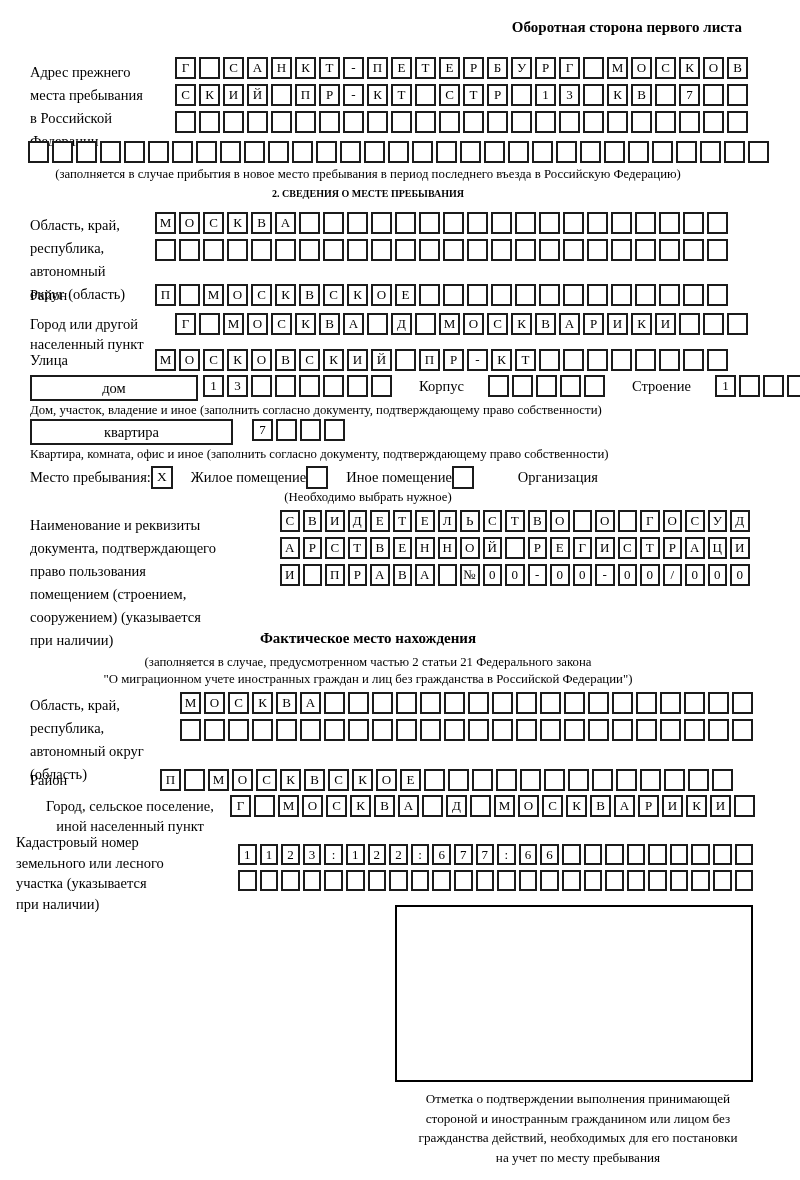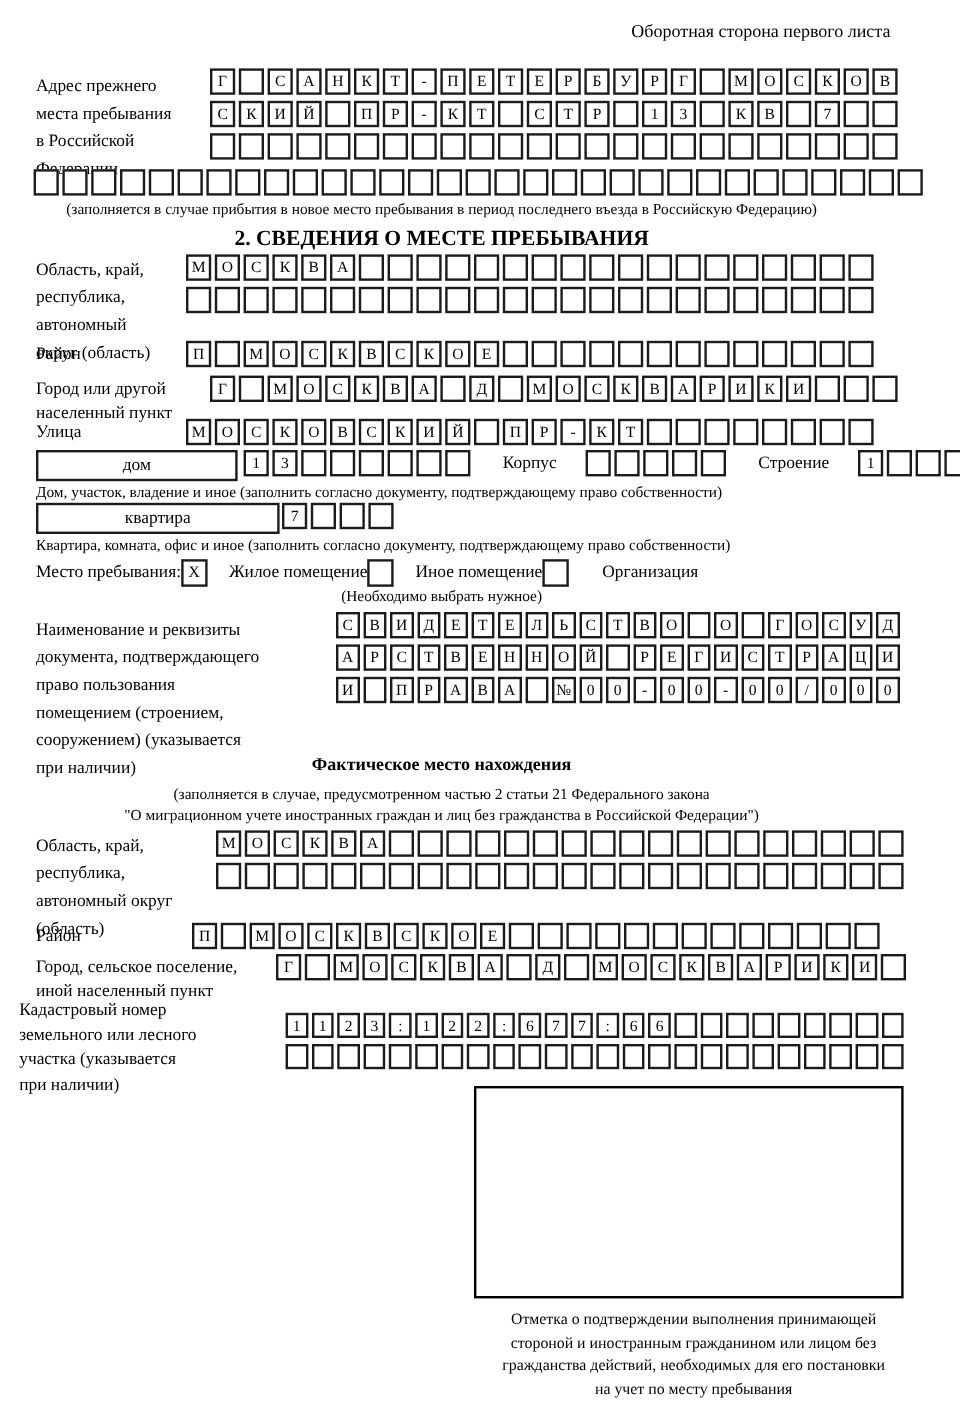--- a/index.html
+++ b/index.html
@@ -16,58 +16,58 @@
         margin-right:3px;display:flex;align-items:center;justify-content:center;
         font-size:13px;background:#fff;}
   .cell.md{width:19.5px;}
   .cell.sm{width:18.6px;height:21px;}
   .cell.chk{width:22px;height:23px;font-size:13.5px;}
   .bigbox{box-sizing:border-box;height:26px;border:2px solid #1b1b1b;display:flex;
         align-items:center;justify-content:center;font-size:14.5px;flex:0 0 auto;}
   .inlbl{font-size:14.5px;line-height:22px;flex:0 0 auto;}
   .cap{font-size:12.8px;line-height:16px;}
   .center-full{left:0;width:736px;text-align:center;}
-  .title{font-size:18px;font-weight:bold;}
-  .corner{font-size:15px;}
+  .title{font-size:10px;font-weight:bold;}
+  .corner{font-size:15px;font-weight:bold;}
   
   .b-corner{top:19px;right:58px;}
   .b-prev{top:57px;left:30px;}
   .b-prev .flabel{padding-top:4px;}
   .b-fullrow{top:141px;left:28px;}
   .b-cap1{top:166px;}
   .b-title2{top:188px;}
   .b-region{top:212px;left:30px;}
   .b-region .flabel{padding-top:2px;}
   .b-district{top:284px;left:30px;}
   .b-city{top:312px;left:30px;}
   .b-city .flabel{line-height:20px;padding-top:2px;}
   .b-city .rows{padding-top:1px;}
   .b-street{top:349px;left:30px;}
   .b-house{top:375px;left:30px;display:flex;}
   .b-house .bigbox{width:168px;margin-right:5px;}
   .b-house .inlbl{margin:0 24px;}
   .b-caph{top:402px;left:30px;}
   .b-apt{top:419px;left:30px;display:flex;}
-  .b-apt .bigbox{width:203px;margin-right:2px;}
+  .b-apt .bigbox{width:203px;margin-right:19px;}
   .b-capa{top:446px;left:30px;}
   .b-stay{top:465px;left:30px;display:flex;align-items:center;justify-content:center;}
   .b-stay .inlbl{line-height:24px;}
   .b-stay .cell{margin:0;}
-  .ml8{margin-left:8px}.ml14{margin-left:18px}.ml18{margin-left:18px}.ml24{margin-left:24px}.ml28{margin-left:28px}
+  .ml8{margin-left:8px}.ml14{margin-left:18px}.ml18{margin-left:18px}.ml24{margin-left:24px}.ml28{margin-left:44px}
   .b-note{top:489px;}
   .b-doc{top:510px;left:30px;}
   .b-doc .flabel{padding-top:4px;}
   .b-facth{top:630px;font-size:15px;font-weight:bold;}
   .b-factc1{top:654px;}
   .b-factc2{top:671px;}
   .b-fregion{top:692px;left:30px;}
   .b-fregion .flabel{padding-top:2px;line-height:23px;}
   .b-fdistrict{top:769px;left:30px;}
   .b-fdistrict .flabel{width:130px;}
-  .b-fcity{top:794px;left:30px;}
+  .b-fcity{top:794px;left:30px;text-align:center;}
   .b-fcity .flabel{line-height:20px;padding-top:2px;}
   .b-fcity .rows{padding-top:1px;}
   .b-fcad{top:832px;left:16px;gap:17px;}
   .b-fcad .flabel{line-height:20.5px;}
   .b-fcad .rows{padding-top:12px;}
   .b-rect{top:905px;left:395px;width:358px;height:177px;border:2px solid #000;box-sizing:border-box;}
   .b-markcap{top:1089px;left:383px;width:390px;text-align:center;font-size:13.2px;
              line-height:19.5px;white-space:pre-line;}
 </style>
 </head>

